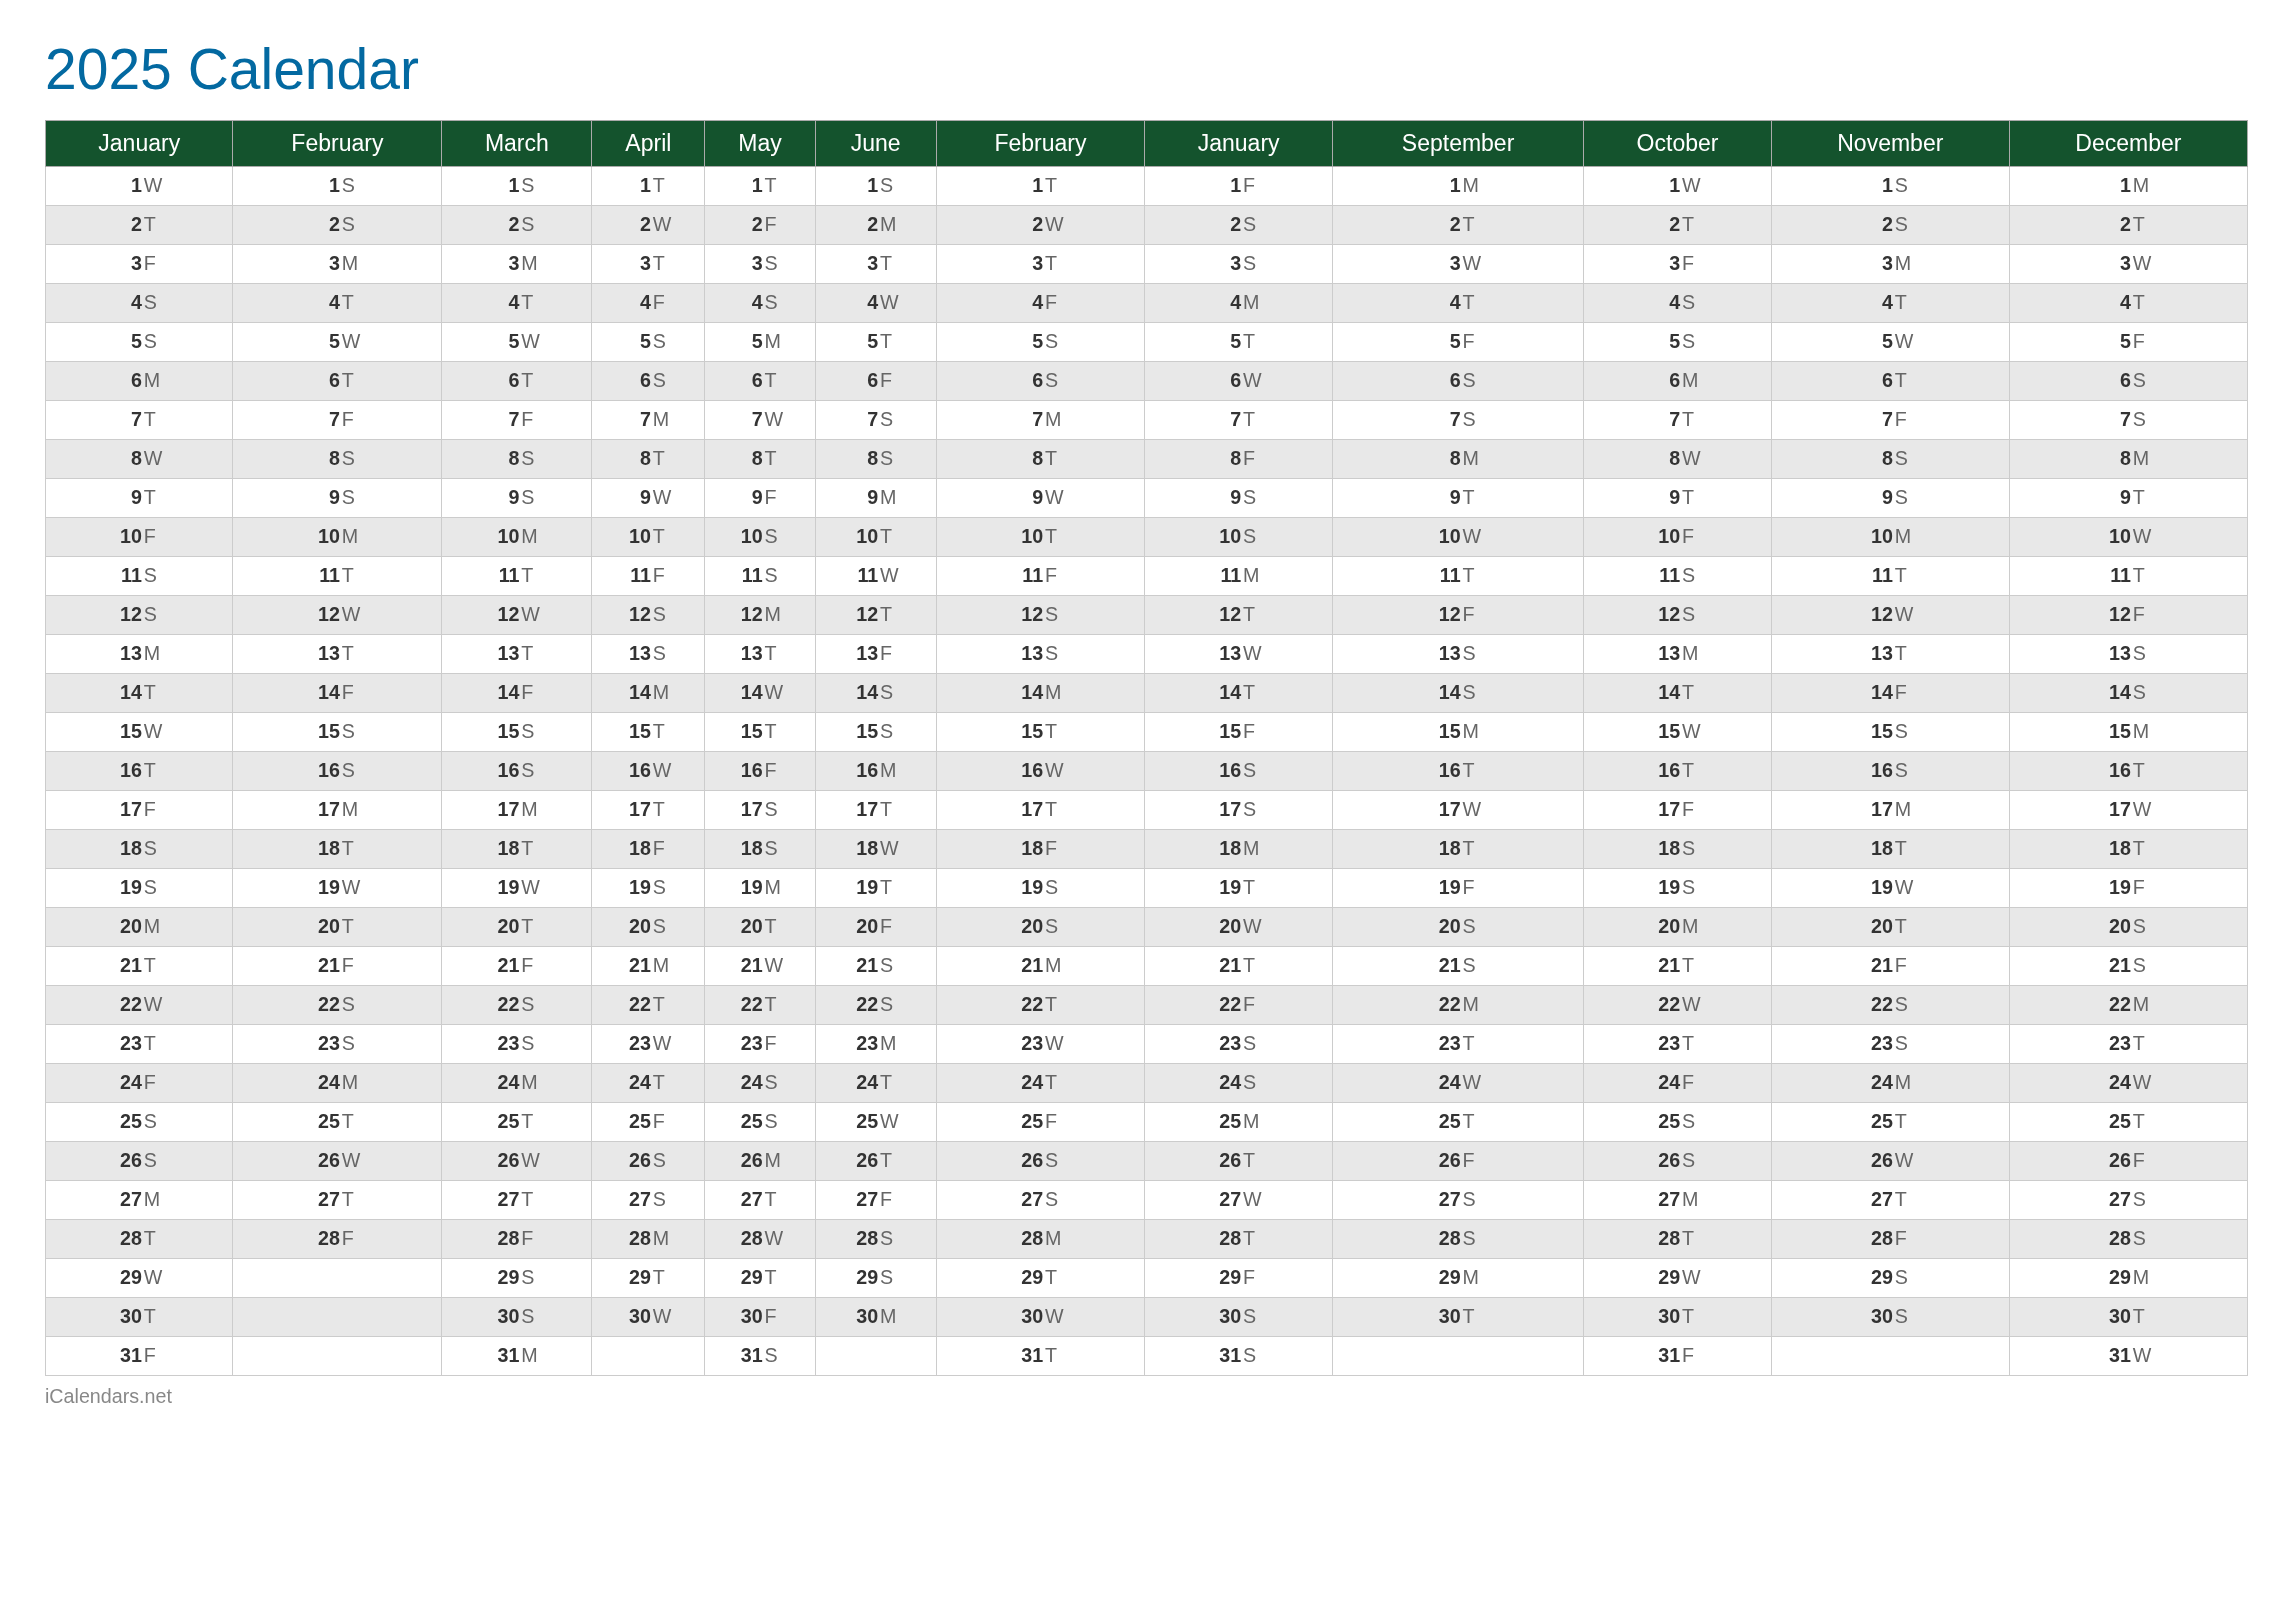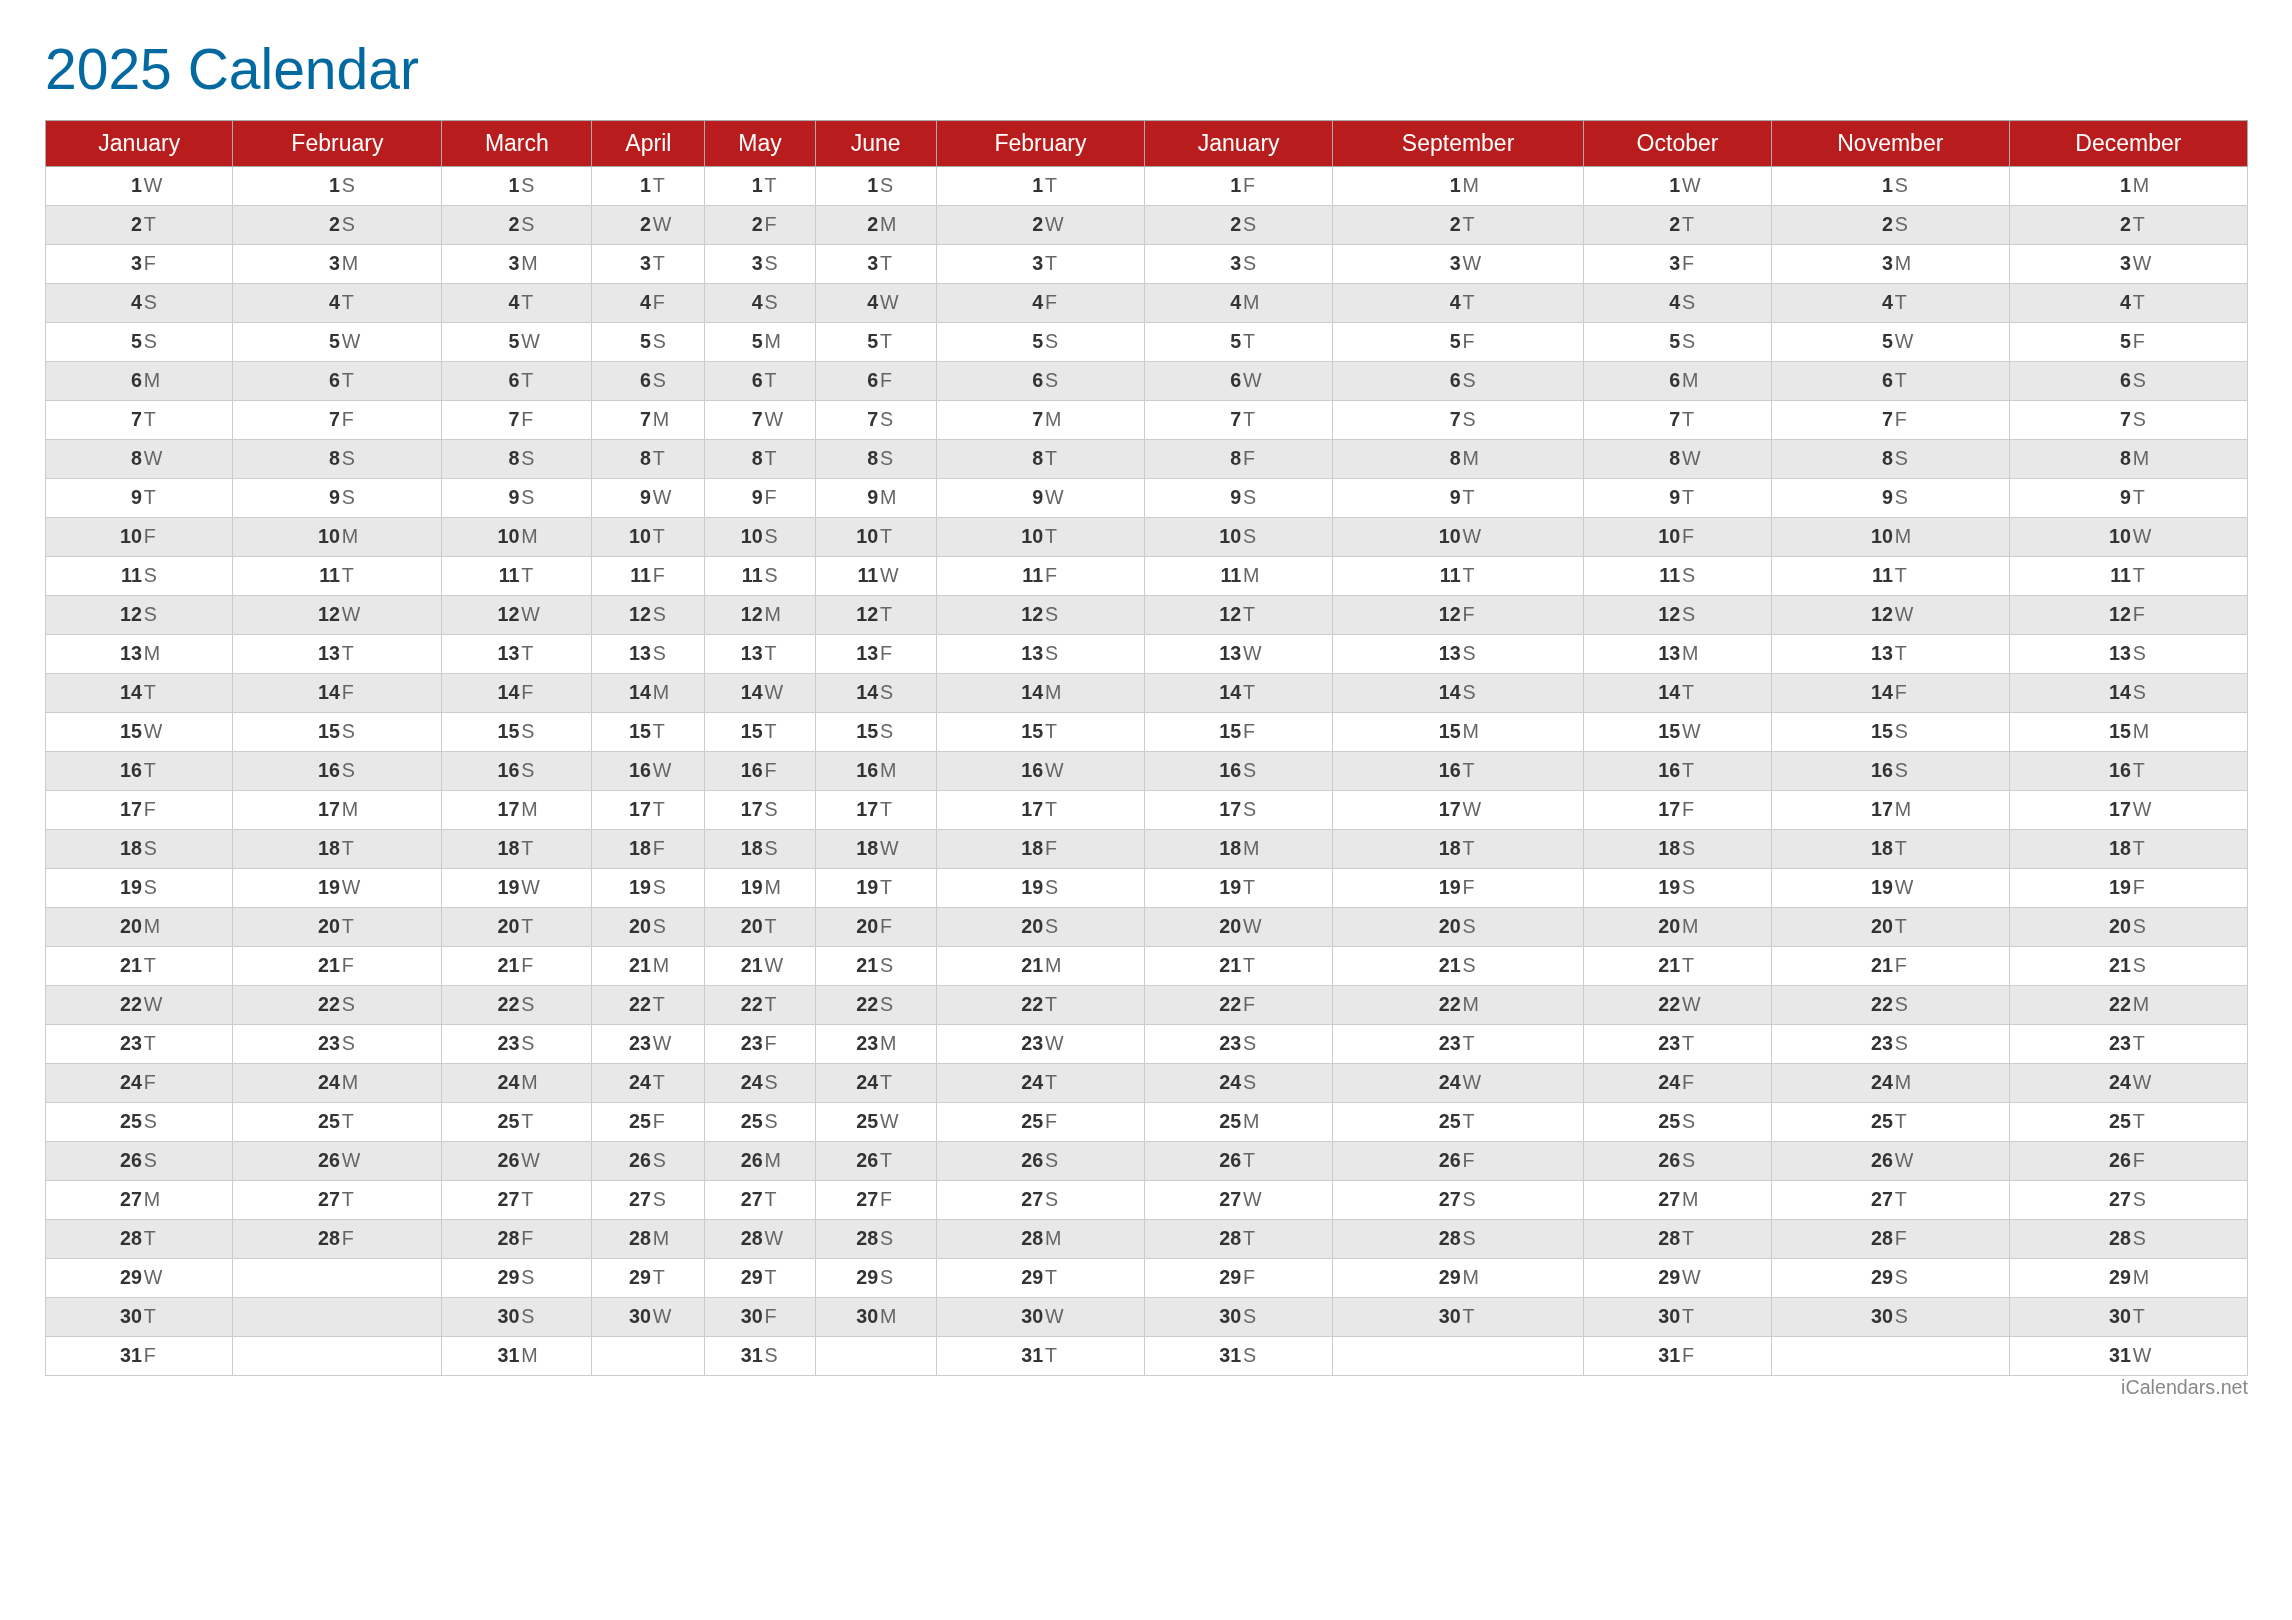--- a/index.html
+++ b/index.html
@@ -15,21 +15,21 @@
       font-weight: 300;
       color: #0369a1;
       margin-bottom: 18px;
     }
     .calendar-table {
       width: 100%;
       border-collapse: collapse;
       font-size: 19.7px;
     }
     .calendar-table th {
-      background: #b91c1c;
+      background: #14532d;
       color: #fff;
       text-align: center;
       padding: 9px 3.6px;
       font-weight: normal;
       font-size: 23px;
       border: 0.9px solid #aaa;
     }
     .calendar-table td {
       border: 0.9px solid #ccc;
       padding: 2.7px 3.6px;
@@ -55,21 +55,21 @@
     
     .row-shade {
       background: #e8e8e8;
       margin-top: 32px;
     }
     .row-white {
       background: #fff;
       text-decoration: underline;
     }
     .footer {
-      text-align: right;
+      margin-top: 9px;
       font-size: 19.7px;
       color: #888;
     }
   </style>
 </head>
 <body>
 
 <h1>2025 Calendar</h1>
 
 <table class="calendar-table" id="cal-table">

